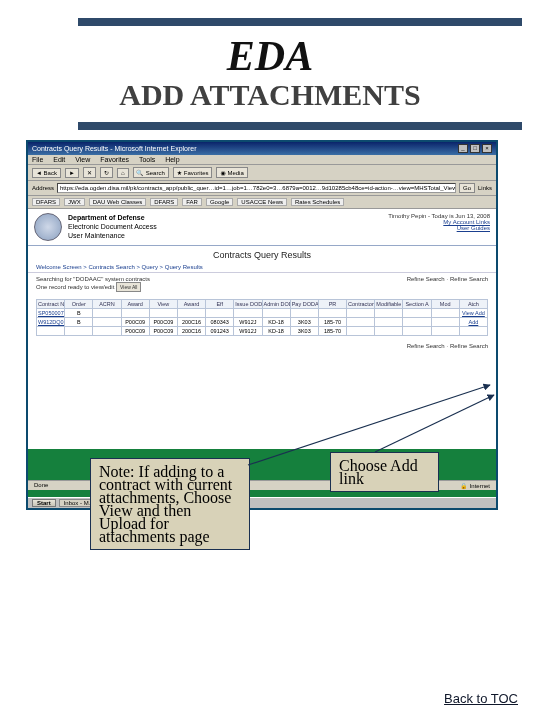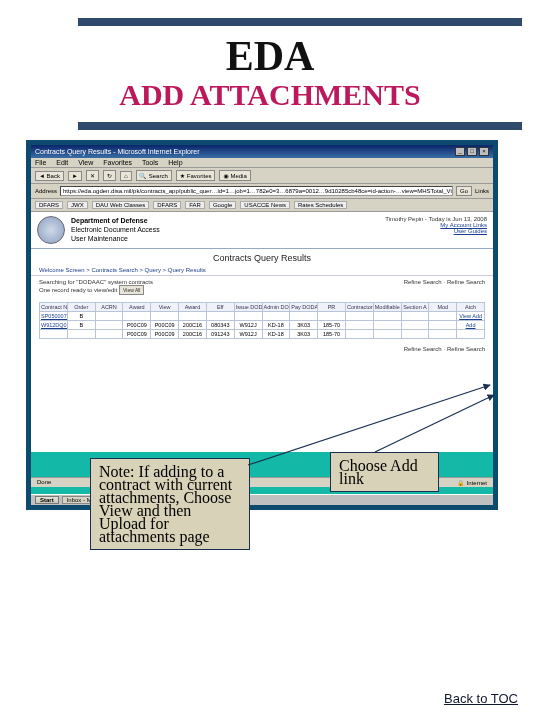--- a/index.html
+++ b/index.html
@@ -18,44 +18,45 @@
   }
   .top-rule {
     border-top: 8px solid #2f4a6a;
     margin: 0 0 8px 60px;
   }
   .title {
     text-align: center;
     font-size: 42px;
     color: #111;
     margin-top: -2px;
+    font-style: italic;
   }
   .subtitle {
     text-align: center;
     font-size: 30px;
-    color: #be185d;
+    color: #404040;
     margin-top: -2px;
   }
   .mid-rule {
     border-top: 8px solid #2f4a6a;
     margin: 10px 0 10px 60px;
   }
   .bullet {
     position: absolute;
     left: 30px;
     top: 180px;
     width: 10px;
     height: 10px;
     background: #c8b060;
     box-shadow: inset -2px -2px 0 rgba(0,0,0,.2);
   }
   .screenshot {
     margin: 6px 24px 0 8px;
-    border: 5px solid #0c4a6e;
-    background: #14b8a6;
+    border: 2px solid #0c4a6e;
+    background: #15803d;
     font-family: Tahoma, sans-serif;
     font-size: 7px;
     color: #000;
     position: relative;
     height: 370px;
     overflow: hidden;
   }
   .titlebar {
     background: linear-gradient(#0a246a, #3a6ea5);
     color: #fff;

